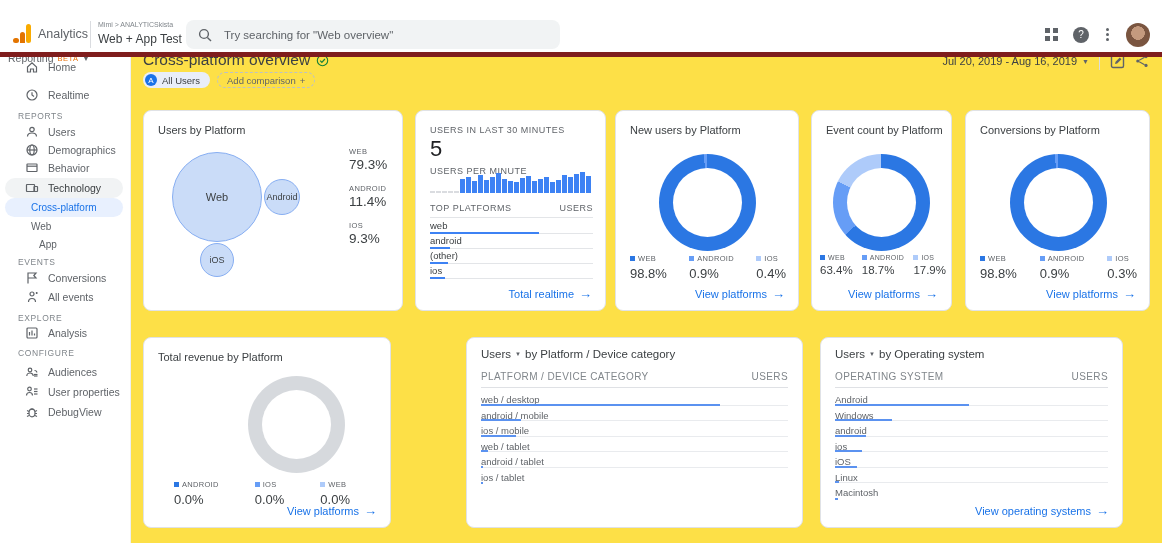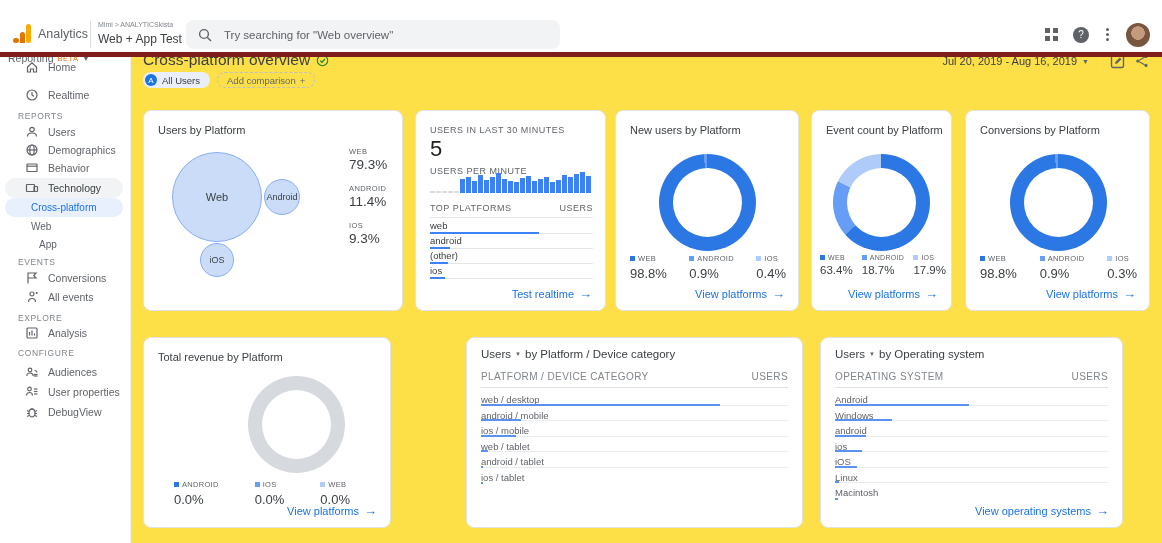--- a/index.html
+++ b/index.html
@@ -424,21 +424,21 @@
       <div class="rt-row">
           <span class="rt-name">(other)</span>
           <span class="rt-fill" style="width: 11%;"></span>
         </div>
       <div class="rt-row">
           <span class="rt-name">ios</span>
           <span class="rt-fill" style="width: 9%;"></span>
         </div>
     </div>
     <div class="view-link">
-        <span>Test realtime</span>
+        <span>Total realtime</span>
         <span class="arr">→</span>
       </div>
   </div>
 
   <div class="card" id="c3">
     <div class="card-title">New users by Platform</div>
     <div class="donut" style="background: conic-gradient(rgb(43, 119, 227) 0%, rgb(43, 119, 227) 98.8%, rgb(102, 157, 246) 98.8%, rgb(102, 157, 246) 99.7%, rgb(174, 203, 250) 99.7%, rgb(174, 203, 250) 100.1%);"></div>
     <div class="dlegend">
       <div>
           <div class="dl-label">

